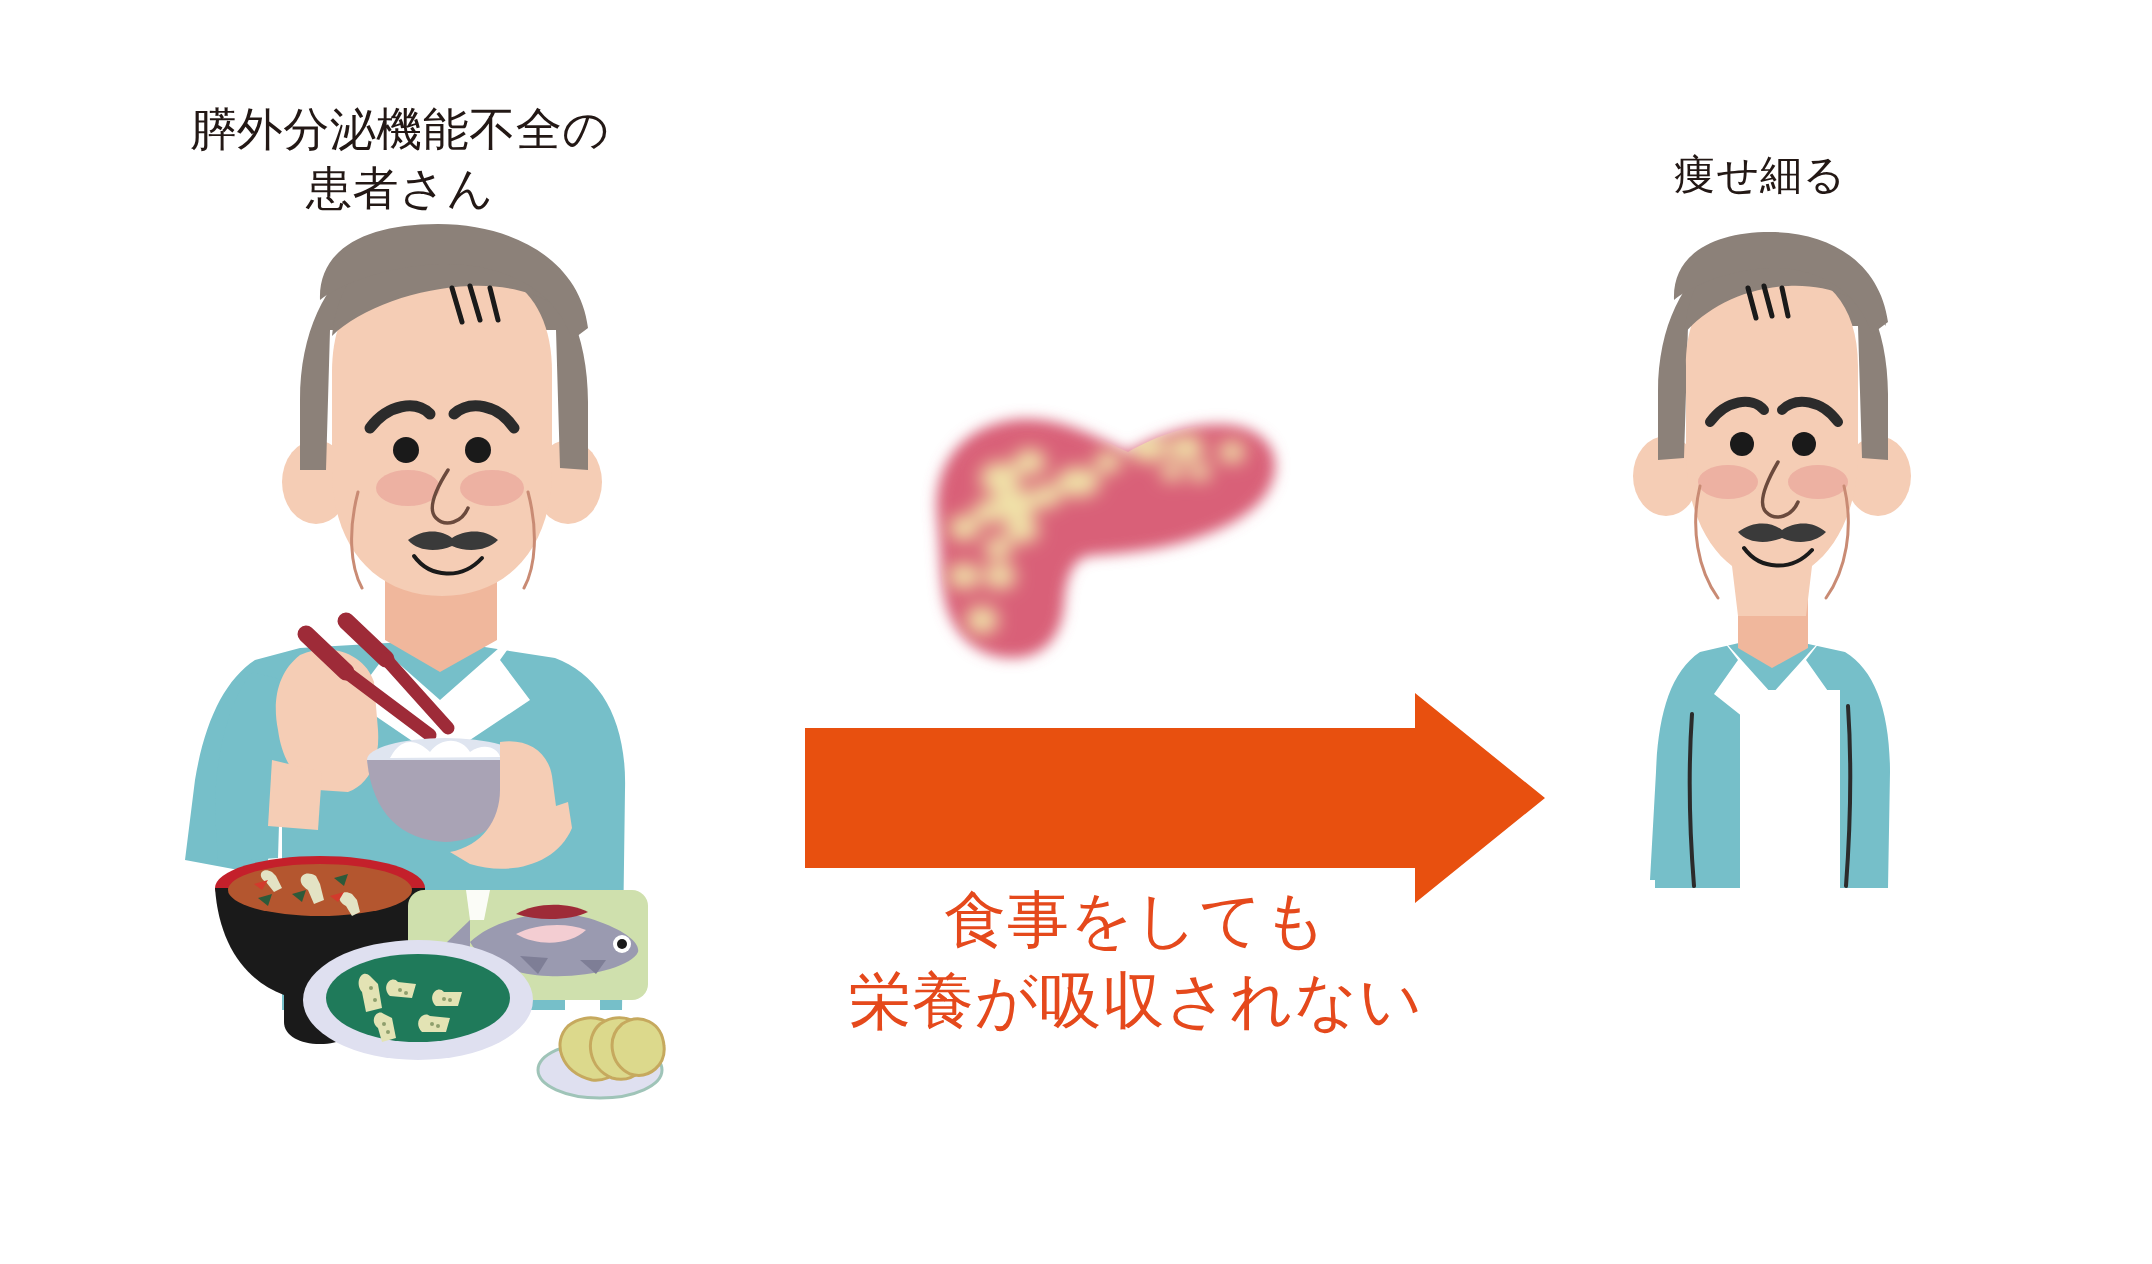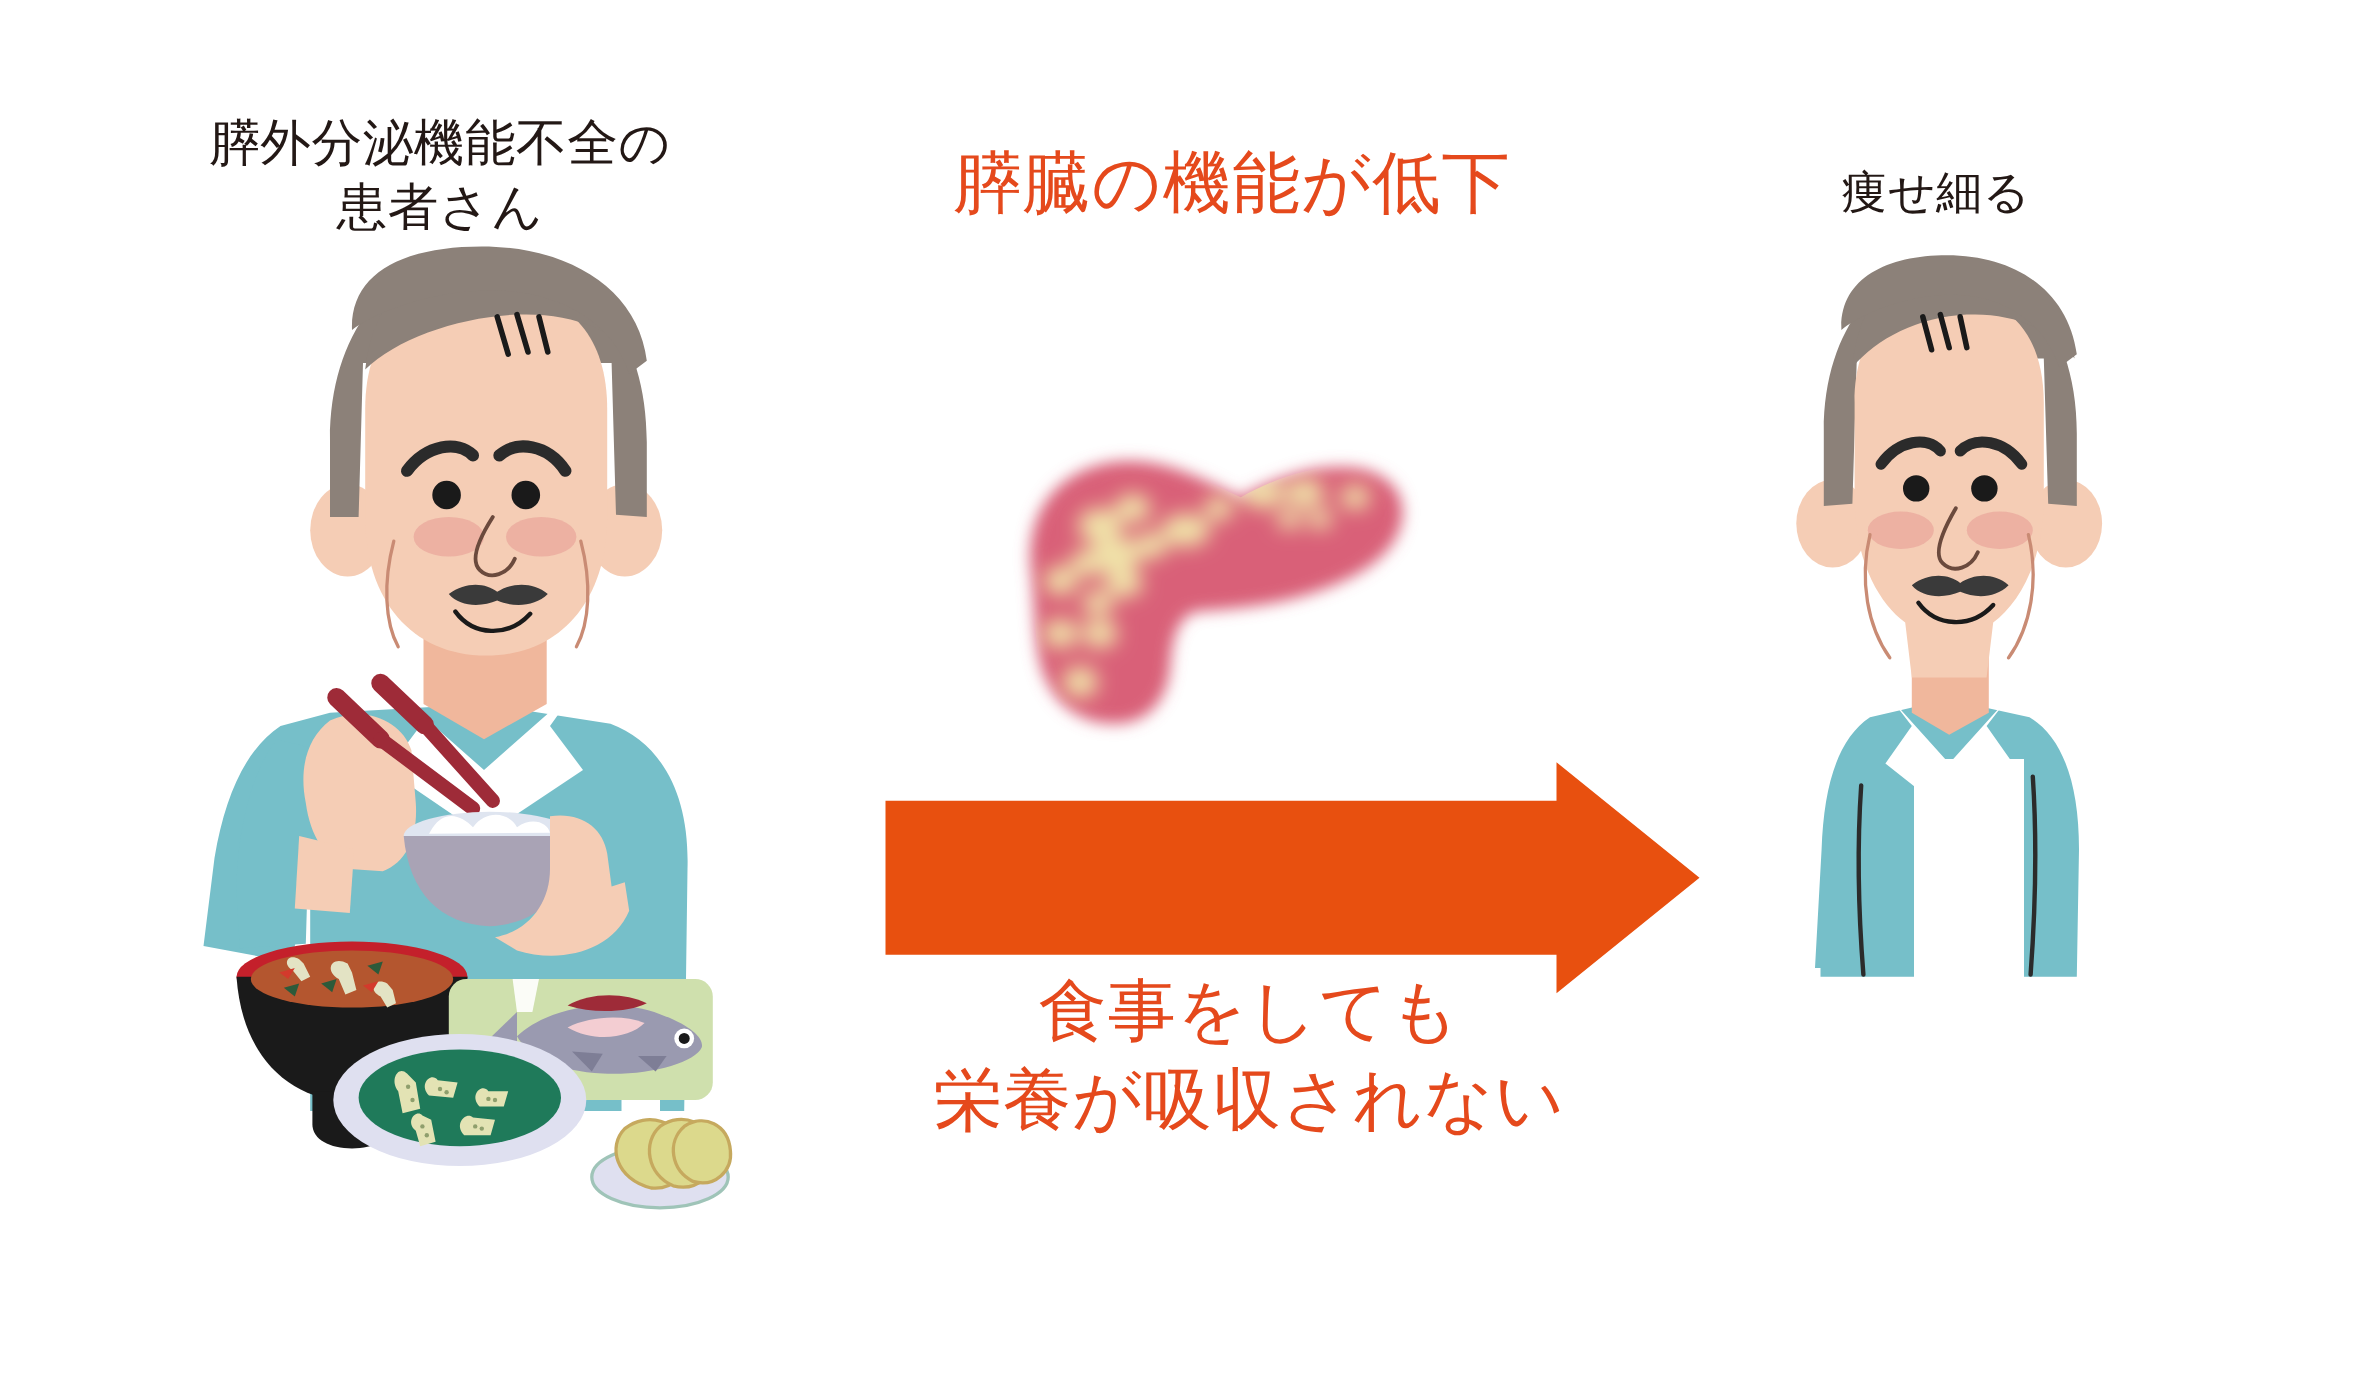--- a/index.html
+++ b/index.html
@@ -385,20 +385,19 @@
                C 1768 544, 1748 544, 1738 532 Z" fill="#3a3a3a"></path>
       <path d="M 1744 548 C 1760 570, 1792 572, 1812 550" stroke="#1a1a1a" stroke-width="4" fill="none" stroke-linecap="round"></path>
       <path d="M 1700 486 C 1690 528, 1698 570, 1718 598" stroke="#c98b74" stroke-width="3" fill="none" stroke-linecap="round"></path>
       <path d="M 1844 486 C 1854 528, 1846 570, 1826 598" stroke="#c98b74" stroke-width="3" fill="none" stroke-linecap="round"></path>
     </g>
   </svg>
 
   <div class="label-dark" id="patient-caption">膵外分泌機能不全の
 患者さん</div>
 
-  <div class="label-orange" id="pancreas-heading">膵臓の機能が低下</div>
 
   <div class="label-orange" id="malabsorption-caption">食事をしても
 栄養が吸収されない</div>
 
   <div class="label-dark" id="wasting-caption">痩せ細る</div>
 
 </div>
 
 </body></html>

